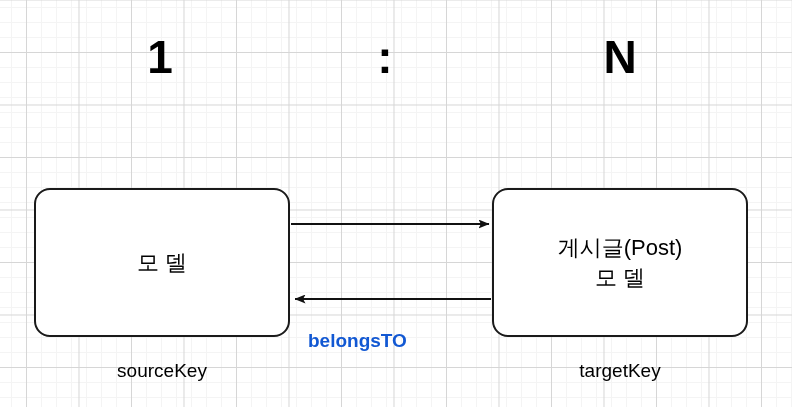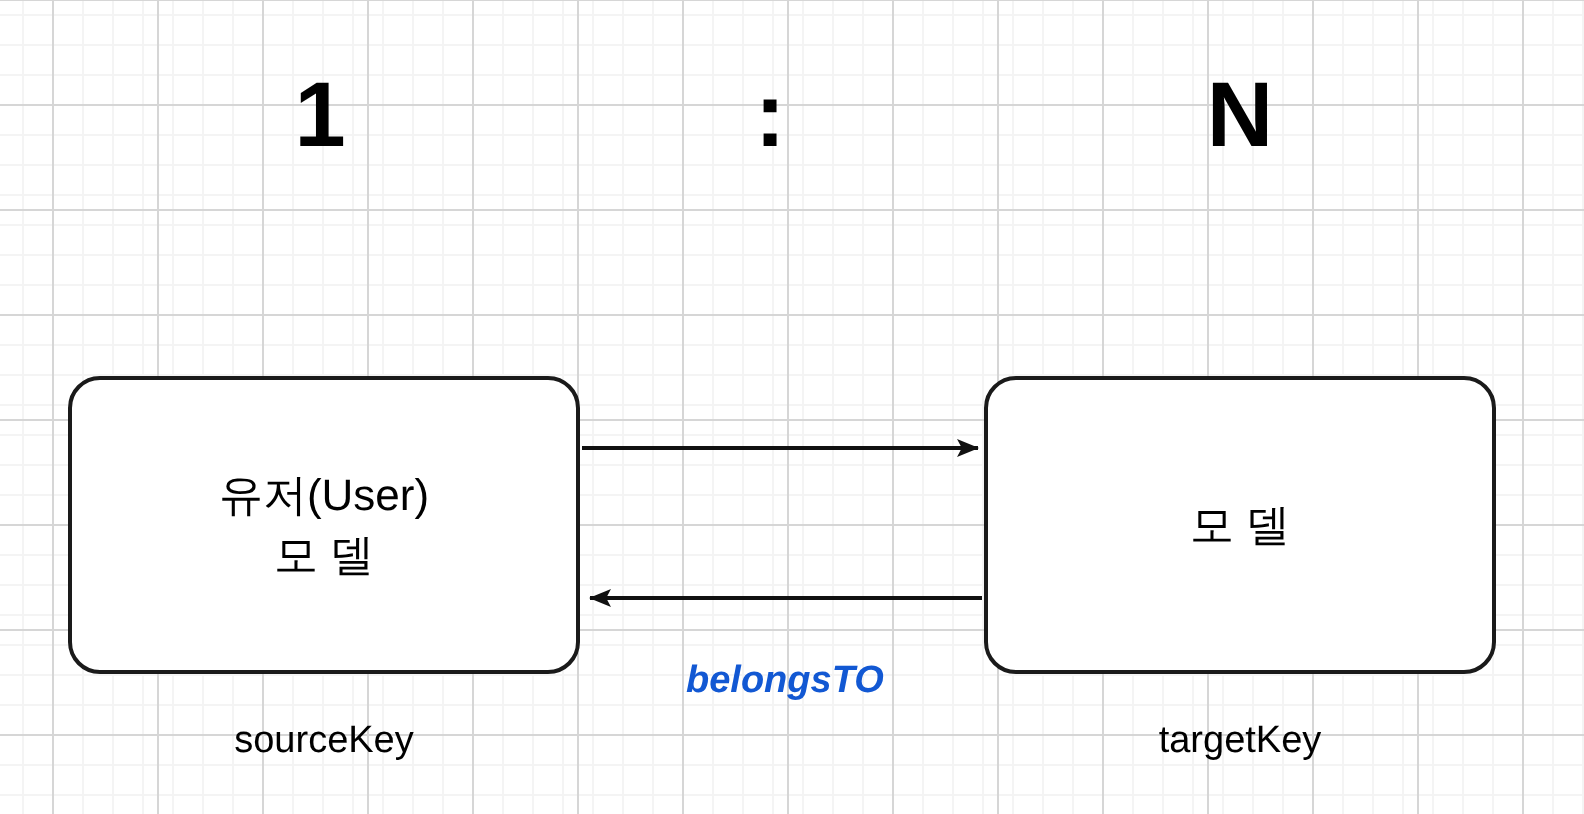--- a/index.html
+++ b/index.html
@@ -88,21 +88,21 @@
 
   
   .relation-label {
     position: absolute;
     font-weight: bold;
     font-size: 19px;
     color: #1258d3;
     white-space: nowrap;
   }
   #label-hasmany   { left: 336px; top: 178px; }
-  #label-belongsto { left: 343px; top: 330px; font-style: italic; }
+  #label-belongsto { left: 308px; top: 330px; }
 
   
   #connectors {
     position: absolute;
     left: 0;
     top: 0;
     width: 792px;
     height: 407px;
     pointer-events: none;
   }
@@ -125,24 +125,24 @@
         <path d="M0,0 L11,4.5 L0,9 L2.4,4.5 Z" fill="#111111"></path>
       </marker>
     </defs>
     <line x1="291" y1="224" x2="489" y2="224" stroke="#111111" stroke-width="2" marker-end="url(#arrow-right)"></line>
     <line x1="491" y1="299" x2="295" y2="299" stroke="#111111" stroke-width="2" marker-end="url(#arrow-left)"></line>
   </svg>
 
   <div class="relation-label" id="label-belongsto">belongsTO</div>
 
   <div class="entity-box" id="entity-user">
-    <div class="entity-line">유저(User)</div>
     <div class="entity-line">모 델</div>
   </div>
 
   <div class="entity-box" id="entity-post">
+    <div class="entity-line">게시글(Post)</div>
     <div class="entity-line">모 델</div>
   </div>
 
   <div class="key-caption" id="caption-source">sourceKey</div>
   <div class="key-caption" id="caption-target">targetKey</div>
 
 </div>
 
 </body></html>

